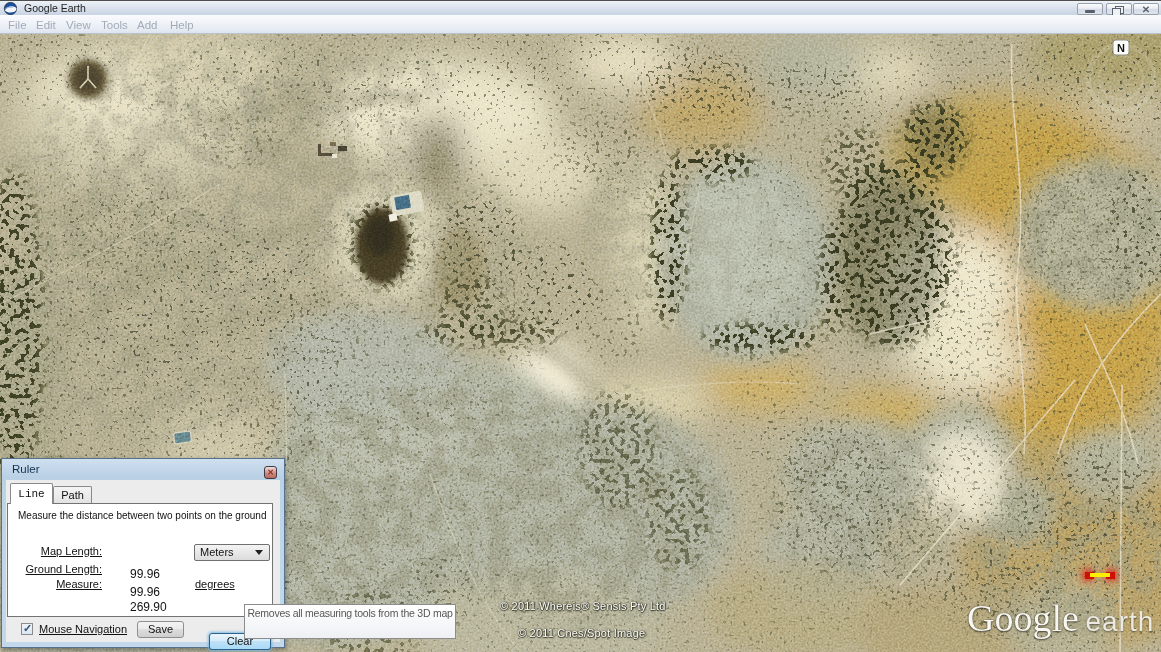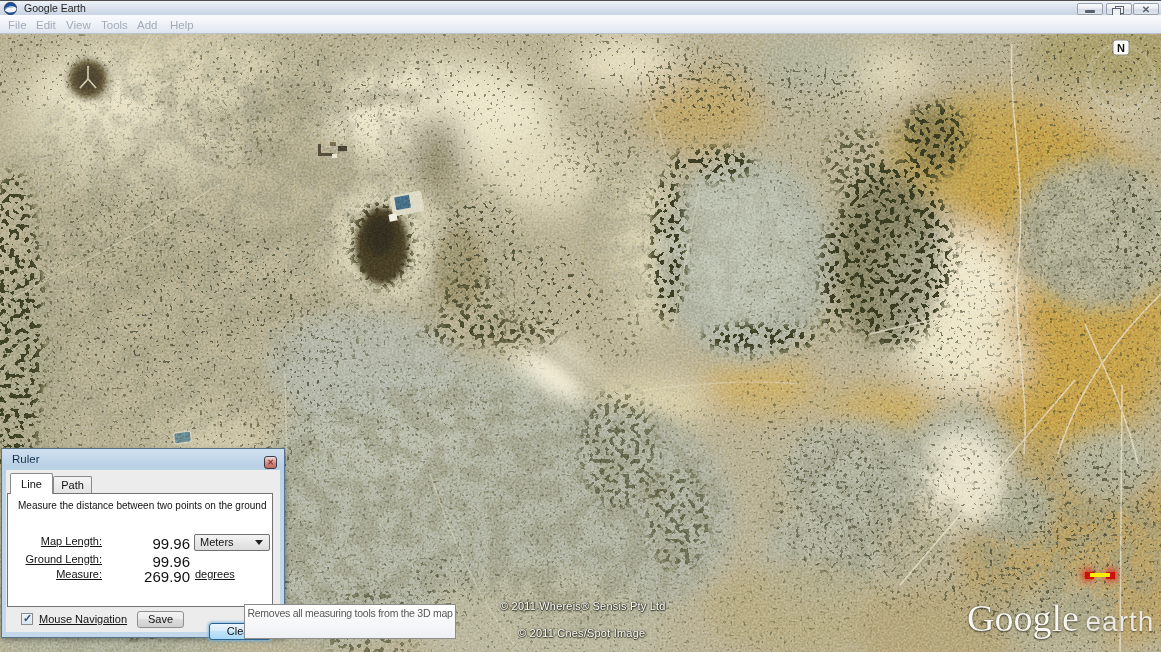--- a/index.html
+++ b/index.html
@@ -11,43 +11,43 @@
   #titlebar .ttl{position:absolute;left:24px;top:1px;font-size:10.5px;color:#1d1d1d;}
   .winbtn{position:absolute;top:2px;height:12px;width:26px;
     background:linear-gradient(#fdfdfe,#e8ecf2 45%,#d4dbe6 50%,#dfe5ee);
     border:1px solid #98a0ac;border-radius:2px;box-sizing:border-box;}
   #menubar{position:absolute;left:0;top:15px;width:1161px;height:19px;
     background:linear-gradient(#fafbfd,#e8edf4 75%,#dde4ee);
     border-bottom:1px solid #b9c2cf;box-sizing:border-box;}
   #menubar span{position:absolute;top:4px;font-size:11.5px;color:#a3abb8;}
   #map{position:absolute;left:0;top:34px;width:1161px;height:618px;background:#b7ad8d;}
   
-  #dlg{position:absolute;left:1px;top:448px;width:284px;height:190px;
+  #dlg{position:absolute;left:1px;top:458px;width:284px;height:190px;
     background:linear-gradient(#cfe0ef,#b9d0e5 18px,#bdd4e8 40px,#c3d8ea);
     border:1px solid #56718a;box-sizing:border-box;
     box-shadow:1px 2px 5px rgba(0,0,0,.35);}
   #dlg .cap{position:absolute;left:10px;top:4px;font-size:11.5px;color:#14304d;}
   #dlg .closebtn{position:absolute;right:7px;top:7px;width:13px;height:13px;
     border:1px solid #413a44;border-radius:3px;box-sizing:border-box;
     background:linear-gradient(#f0dddd,#cc8d84 55%,#b96a5d);text-align:center;
     font-size:8px;font-weight:bold;color:#8d2f24;line-height:11px;}
   #dlg .client{position:absolute;left:4px;top:21px;width:274px;height:162px;
     background:#ececec;}
   .tab{position:absolute;box-sizing:border-box;font-size:11px;text-align:center;
     border:1px solid #8a8a8a;color:#111;}
   #tab-line{left:4px;top:3px;width:43px;height:21px;background:#fff;
-    border-bottom:none;border-radius:2px 2px 0 0;line-height:20px;z-index:3;}
+    border-bottom:none;border-radius:2px 2px 0 0;line-height:20px;z-index:3;font-family:Liberation Mono, monospace;}
   #tab-path{left:47px;top:6px;width:39px;height:18px;
     background:linear-gradient(#f4f4f4,#e2e2e2);border-radius:2px 2px 0 0;
     line-height:17px;z-index:1;border-bottom:none;}
   #page{position:absolute;left:1px;top:23px;width:266px;height:114px;
     background:#fff;border:1px solid #737373;box-sizing:border-box;z-index:2;}
   #page .desc{position:absolute;left:10px;top:6px;font-size:10px;color:#111;white-space:nowrap;}
   .lbl{position:absolute;font-size:11px;color:#111;text-decoration:underline;}
-  .val{position:absolute;font-size:15px;color:#111;text-align:right;width:60px;}
+  .val{position:absolute;font-size:12px;color:#111;width:60px;margin-top:22px;}
   #combo{position:absolute;left:186px;top:40px;width:76px;height:17px;
     border:1px solid #707070;border-radius:2px;box-sizing:border-box;
     background:linear-gradient(#f4f4f4,#dcdcdc);font-size:11px;color:#111;}
   #combo .ct{position:absolute;left:5px;top:1px;}
   #combo .ca{position:absolute;right:6px;top:5px;width:0;height:0;
     border-left:4px solid transparent;border-right:4px solid transparent;
     border-top:5px solid #222;}
   #chk{position:absolute;left:15px;top:143px;width:12px;height:12px;
     border:1px solid #8b8b8b;background:linear-gradient(#f2f2f2,#d9e6f2);
     box-sizing:border-box;}

